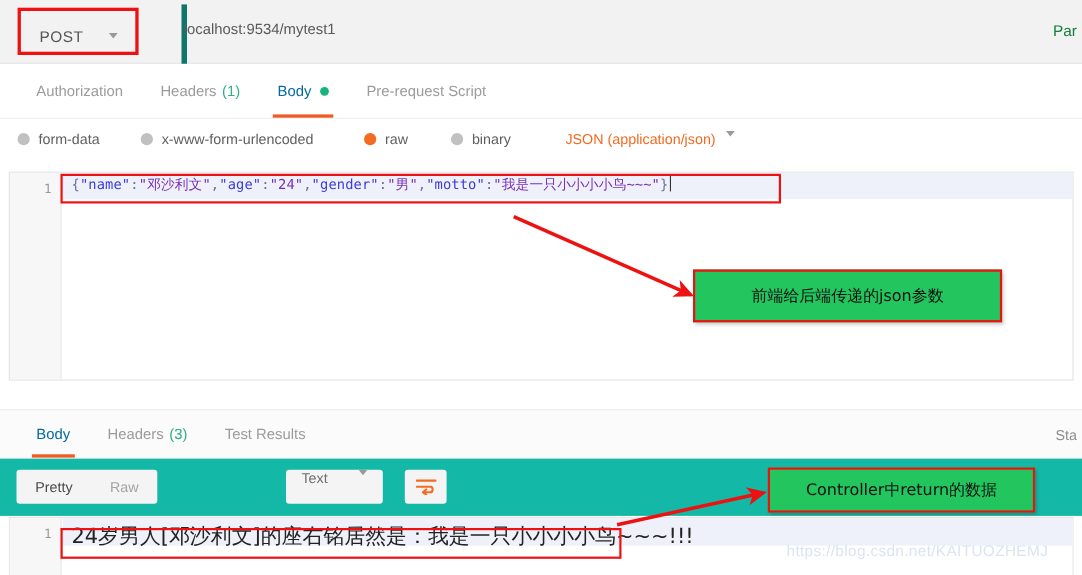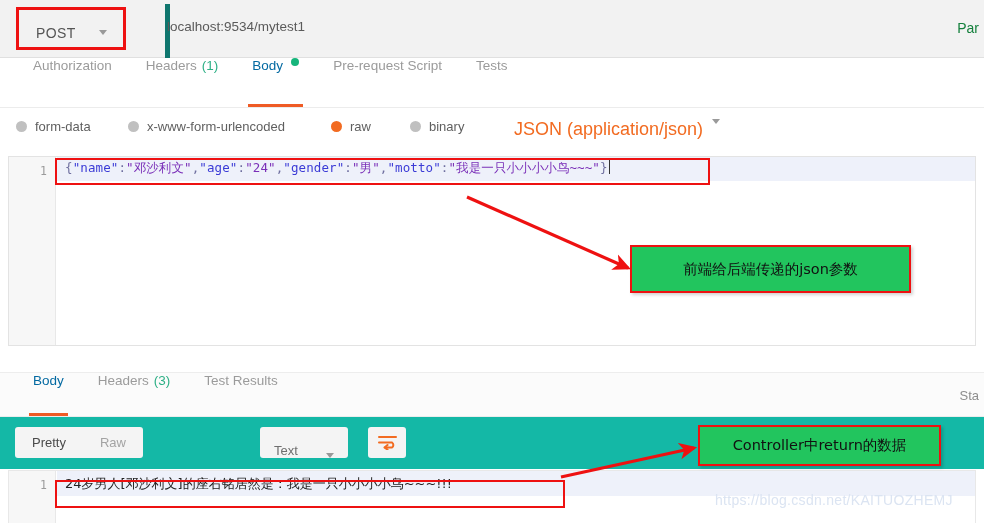--- a/index.html
+++ b/index.html
@@ -98,20 +98,21 @@
     left: 16px; top: 0;
     height: 100%;
     display: flex;
     align-items: center;
     gap: 0px;
   }
   .tab {
     position: relative;
     height: 100%;
     display: flex;
+    align-items: center;
     padding: 0 17px;
     color: #9b9b9b;
     font-size: 13.5px;
     cursor: pointer;
     white-space: nowrap;
   }
   .tab.active { color: #0369a1; }
   .tab.active::after {
     content: "";
     position: absolute;
@@ -154,21 +155,21 @@
     flex: none;
   }
   .radio-opt.sel .radio-dot { background: #f26b21; }
   #json-type {
     position: absolute;
     top: 11px; left: 514px;
     display: flex;
     align-items: flex-start;
     gap: 9px;
     color: #f26b21;
-    font-size: 18px;
+    font-size: 13px;
     cursor: pointer;
     white-space: nowrap;
   }
   #json-type .caret { border-top-color: #9a9a9a; }
 
   
   #req-editor {
     position: absolute;
     left: 8px; top: 156px;
     width: 968px; height: 190px;
@@ -271,21 +272,21 @@
     cursor: pointer;
   }
   .seg.active { color: #4a4a4a; }
   #fmt-group {
     position: absolute;
     left: 260px; top: 10px;
     height: 31px;
     background: #f4f4f4;
     border-radius: 3px;
     display: flex;
-    align-items: flex-end;
+    align-items: flex-start;
     padding: 0 14px;
     gap: 28px;
     cursor: pointer;
   }
   #fmt-group span { font-size: 13px; color: #6f6f6f; }
   #wrap-btn {
     position: absolute;
     left: 368px; top: 10px;
     width: 38px; height: 31px;
     background: #f4f4f4;
@@ -317,21 +318,21 @@
   }
   #resp-line1 {
     position: absolute;
     left: 48px; top: 0;
     right: 0; height: 25px;
     background: #eef1fa;
   }
   #resp-code {
     position: absolute;
     left: 56px; top: 4px;
-    font-size: 13px;
+    font-size: 19px;
     color: #222;
     white-space: pre;
     font-family: "DejaVu Sans", sans-serif;
   }
   #resp-redbox {
     position: absolute;
     left: 55px; top: 480px;
     width: 510px; height: 28px;
     border: 2px solid #ee1111;
     box-sizing: border-box;
@@ -397,23 +398,20 @@
     <div class="tab">
       <span>Headers</span>
       <span class="count">(1)</span>
     </div>
     <div class="tab active">
       <span>Body</span>
       <span class="greendot"></span>
     </div>
     <div class="tab">
       <span>Pre-request Script</span>
-    </div>
-    <div class="tab">
-      <span>Tests</span>
     </div>
   </div>
 </div>
 
 <div id="body-types">
   <label class="radio-opt" style="left:16px">
     <span class="radio-dot"></span>
     <span>form-data</span>
   </label>
   <label class="radio-opt" style="left:128px">

